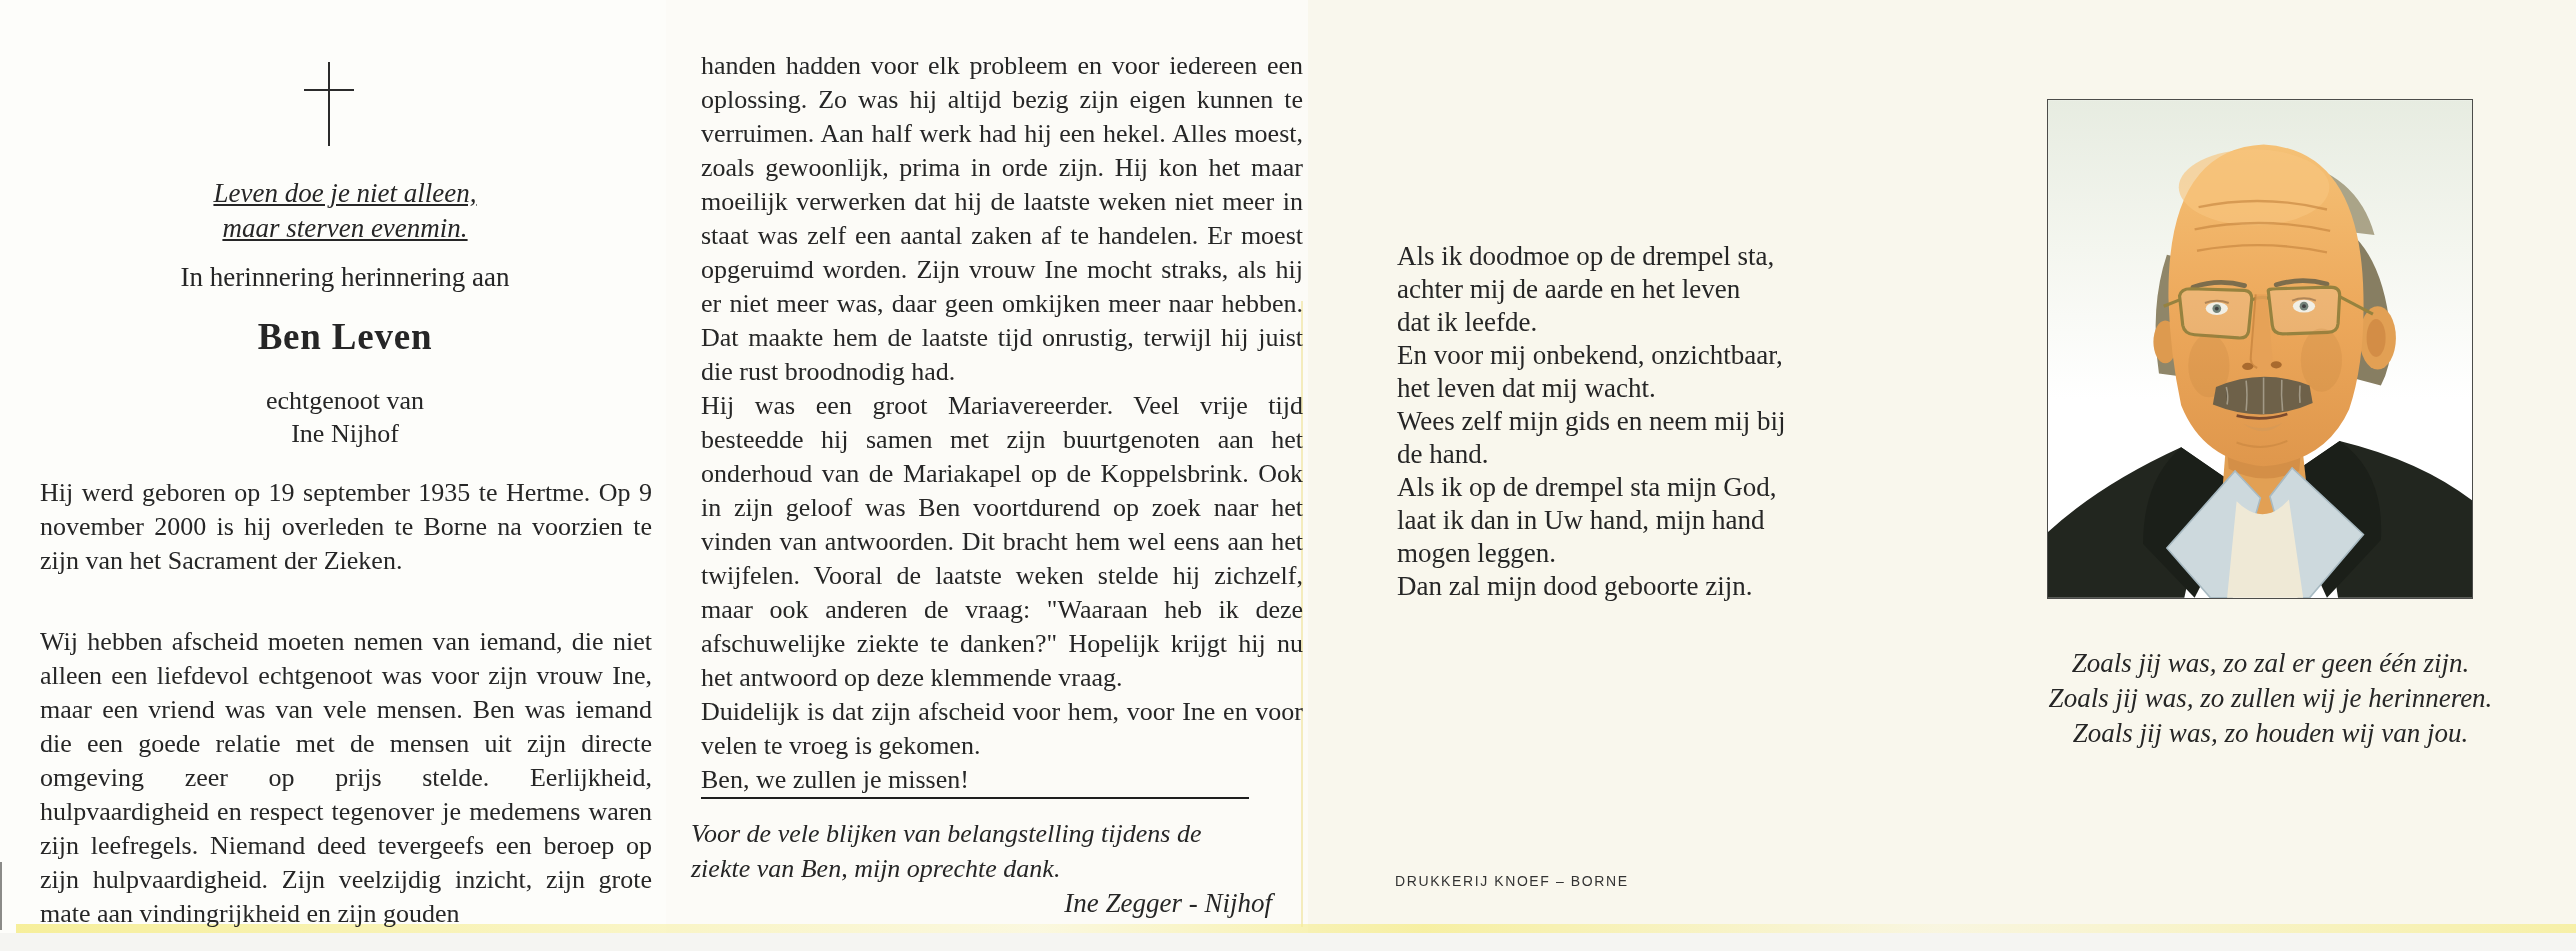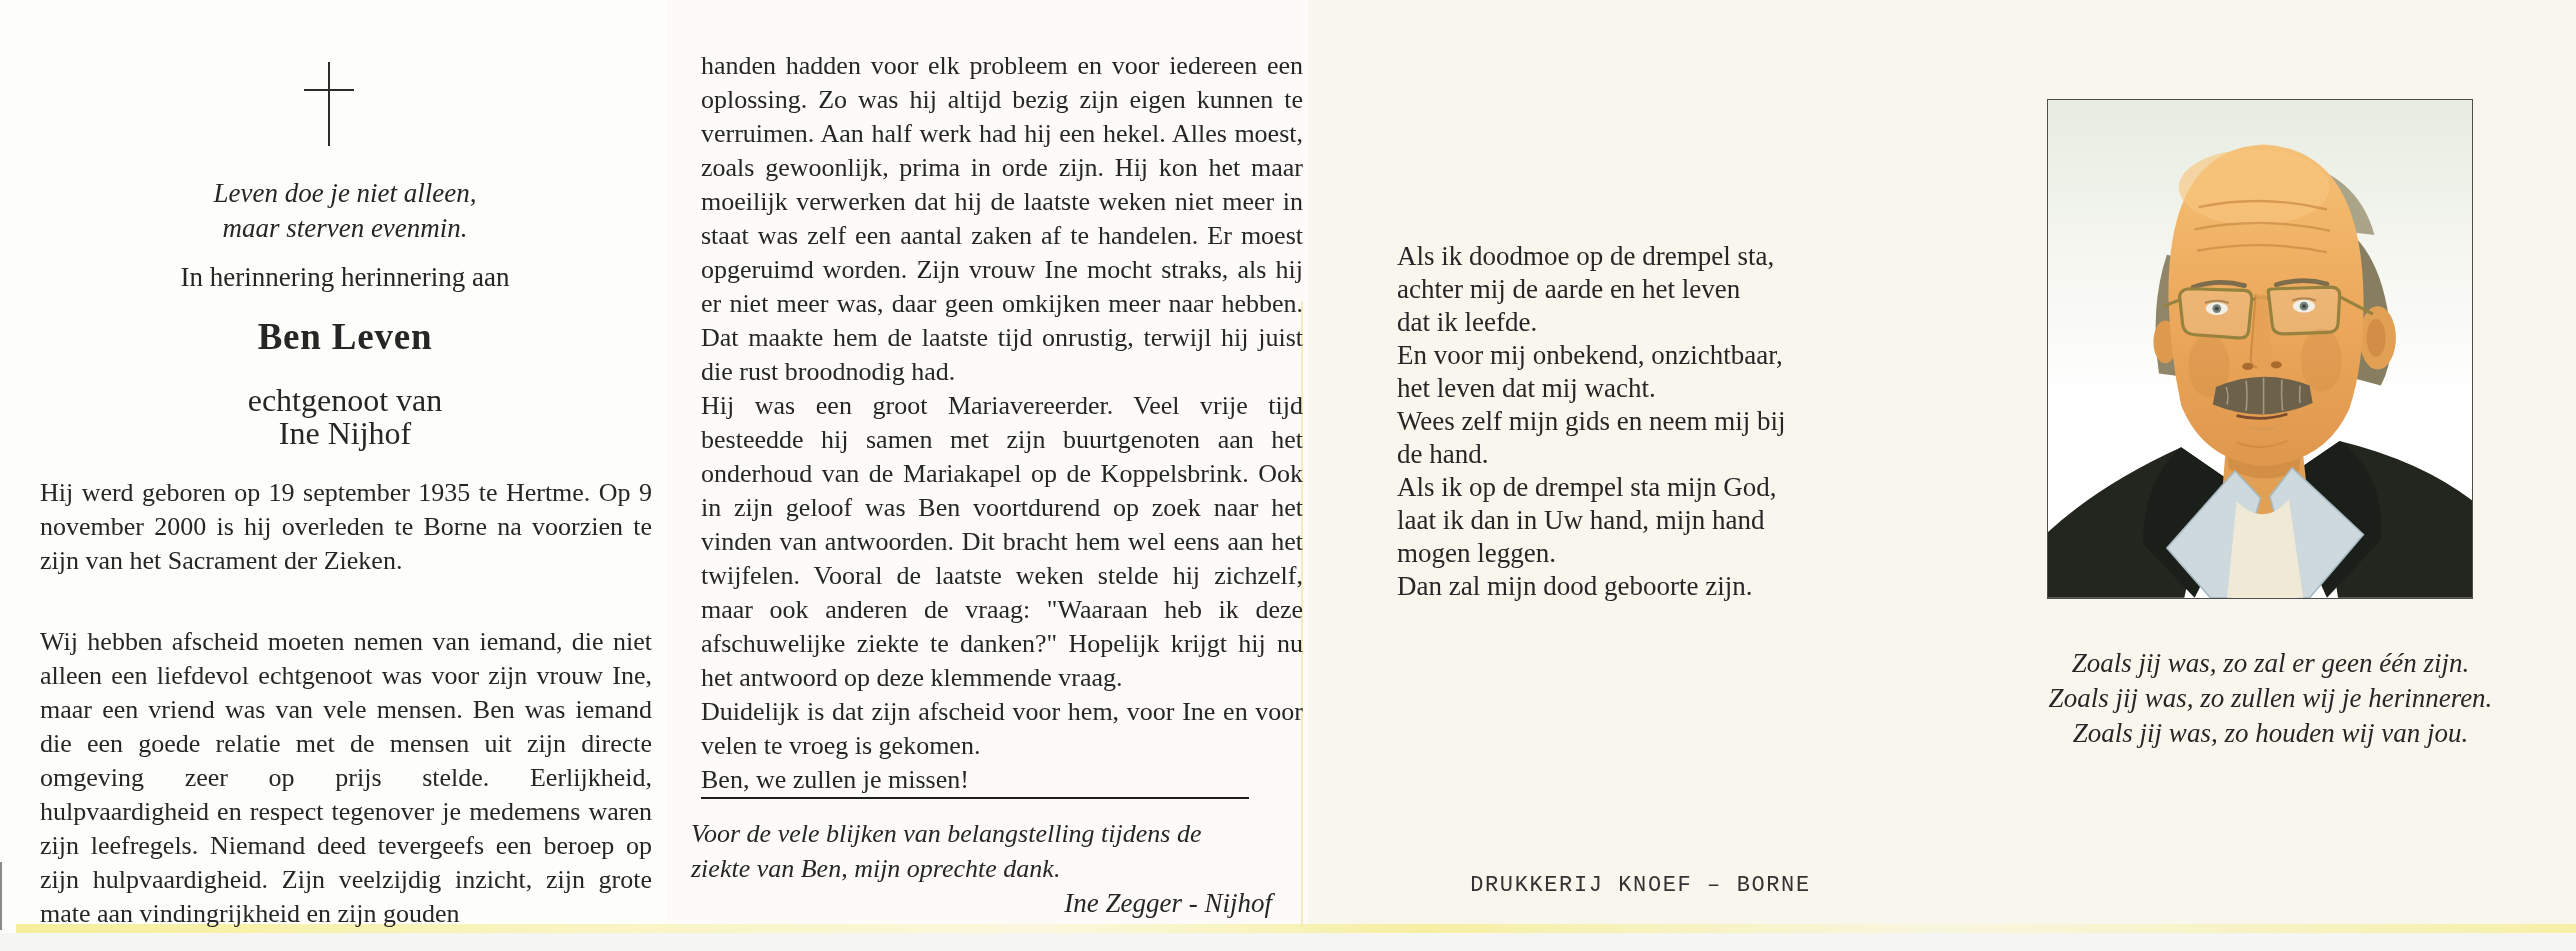--- a/index.html
+++ b/index.html
@@ -25,31 +25,31 @@
 
   
   .cross{position:absolute;}
   .cross .v{position:absolute;left:24px;top:0;width:2.4px;height:84px;background:#2b2b2b;}
   .cross .h{position:absolute;left:0;top:27px;width:50px;height:2.4px;background:#2b2b2b;}
 
   
   .blk{position:absolute;}
   .center{text-align:center;}
   .body-text{font-size:26px;line-height:34px;text-align:justify;}
-  .motto{font-size:27px;line-height:35px;font-style:italic;}
+  .motto{font-size:27px;line-height:35px;font-style:italic;text-decoration:underline;}
   .intro{font-size:27px;}
   .name{font-size:37px;font-weight:bold;letter-spacing:0.8px;}
-  .rel{font-size:32px;line-height:33px;text-align:center;}
+  .rel{font-size:26px;line-height:33px;text-align:center;}
   .poem{font-size:27px;line-height:33px;margin-top:40px;}
   .verse{font-size:27px;line-height:35px;font-style:italic;text-align:center;}
   .thanks{font-size:26px;line-height:35px;font-style:italic;text-align:left;}
   .signature{font-size:27px;font-style:italic;text-align:right;padding-right:22px;}
   .rule{position:absolute;background:#1e1e1e;height:2.4px;}
-  .printer{font-family:Liberation Mono, monospace;
-    font-size:22px;letter-spacing:1.6px;color:#333;text-align:center;}
+  .printer{font-family:Liberation Sans, sans-serif;
+    font-size:14px;letter-spacing:1.6px;color:#333;text-align:left;}
 
   
   .photo-frame{position:absolute;left:2047px;top:99px;width:424px;height:498px;
     border:1.6px solid #4c4c4a;box-sizing:content-box;background:#fff;}
   .photo-frame svg{display:block;}
 </style>
 </head>
 <body>
 
 <div id="card">

